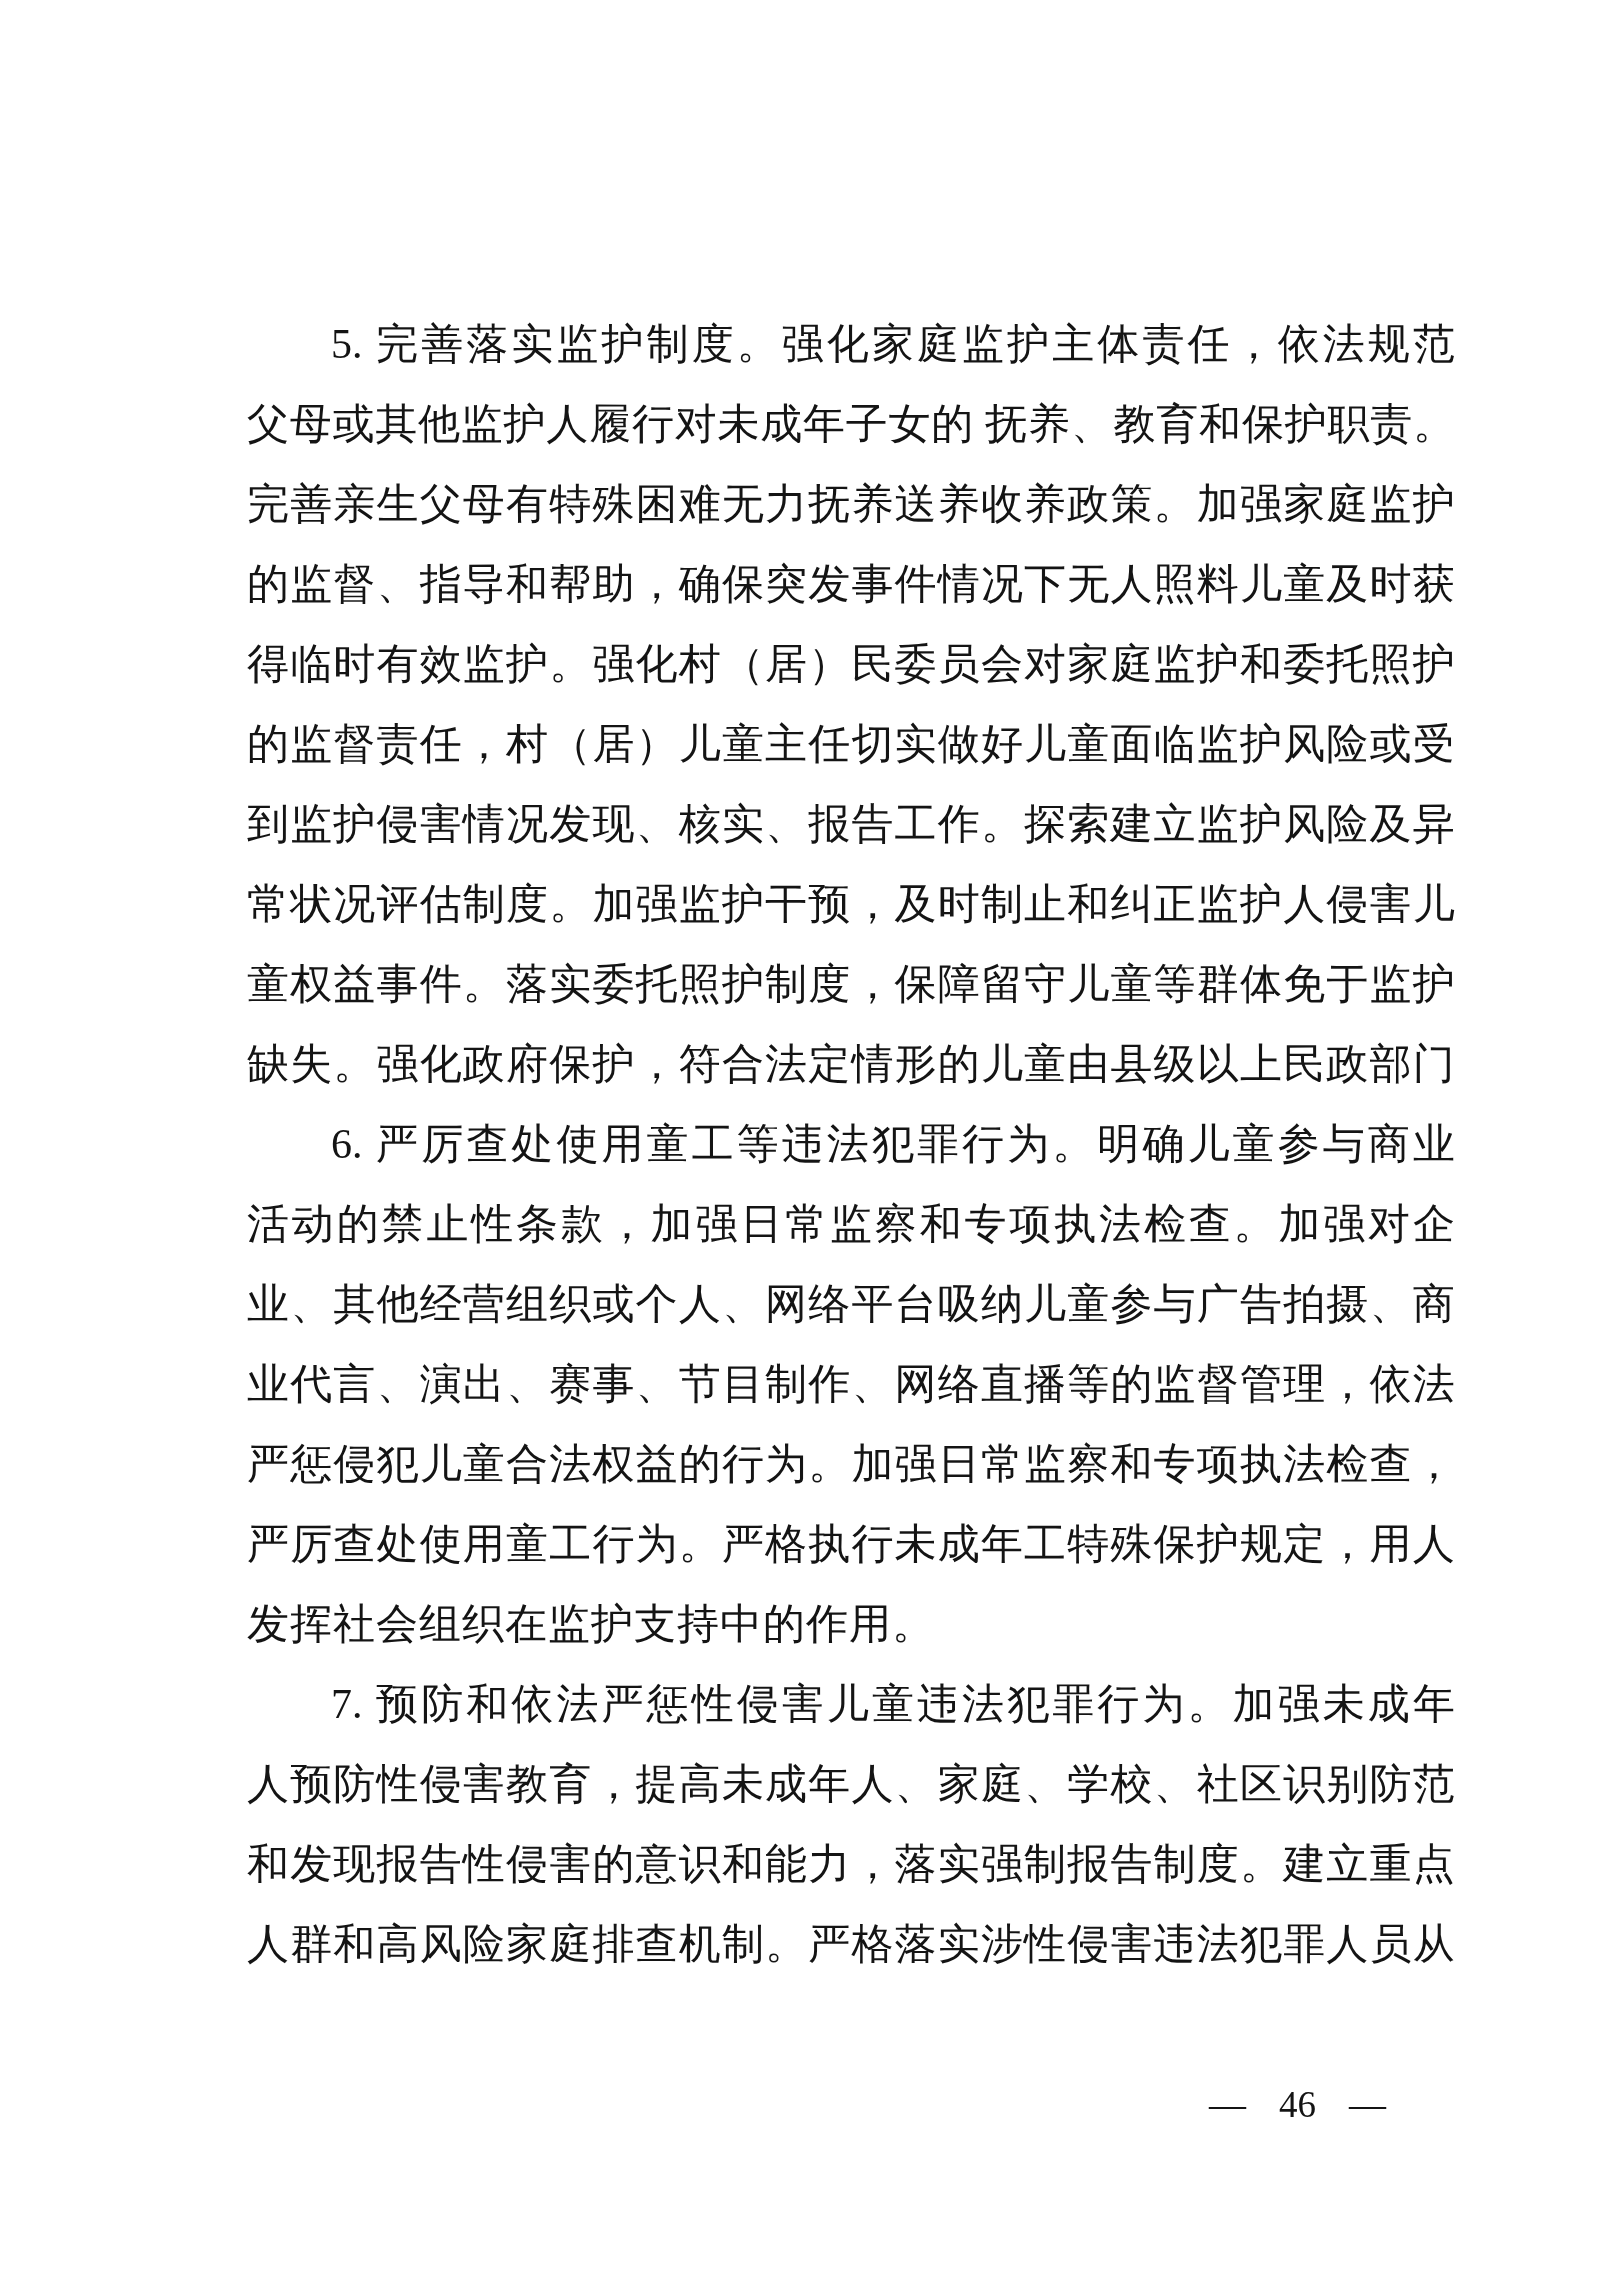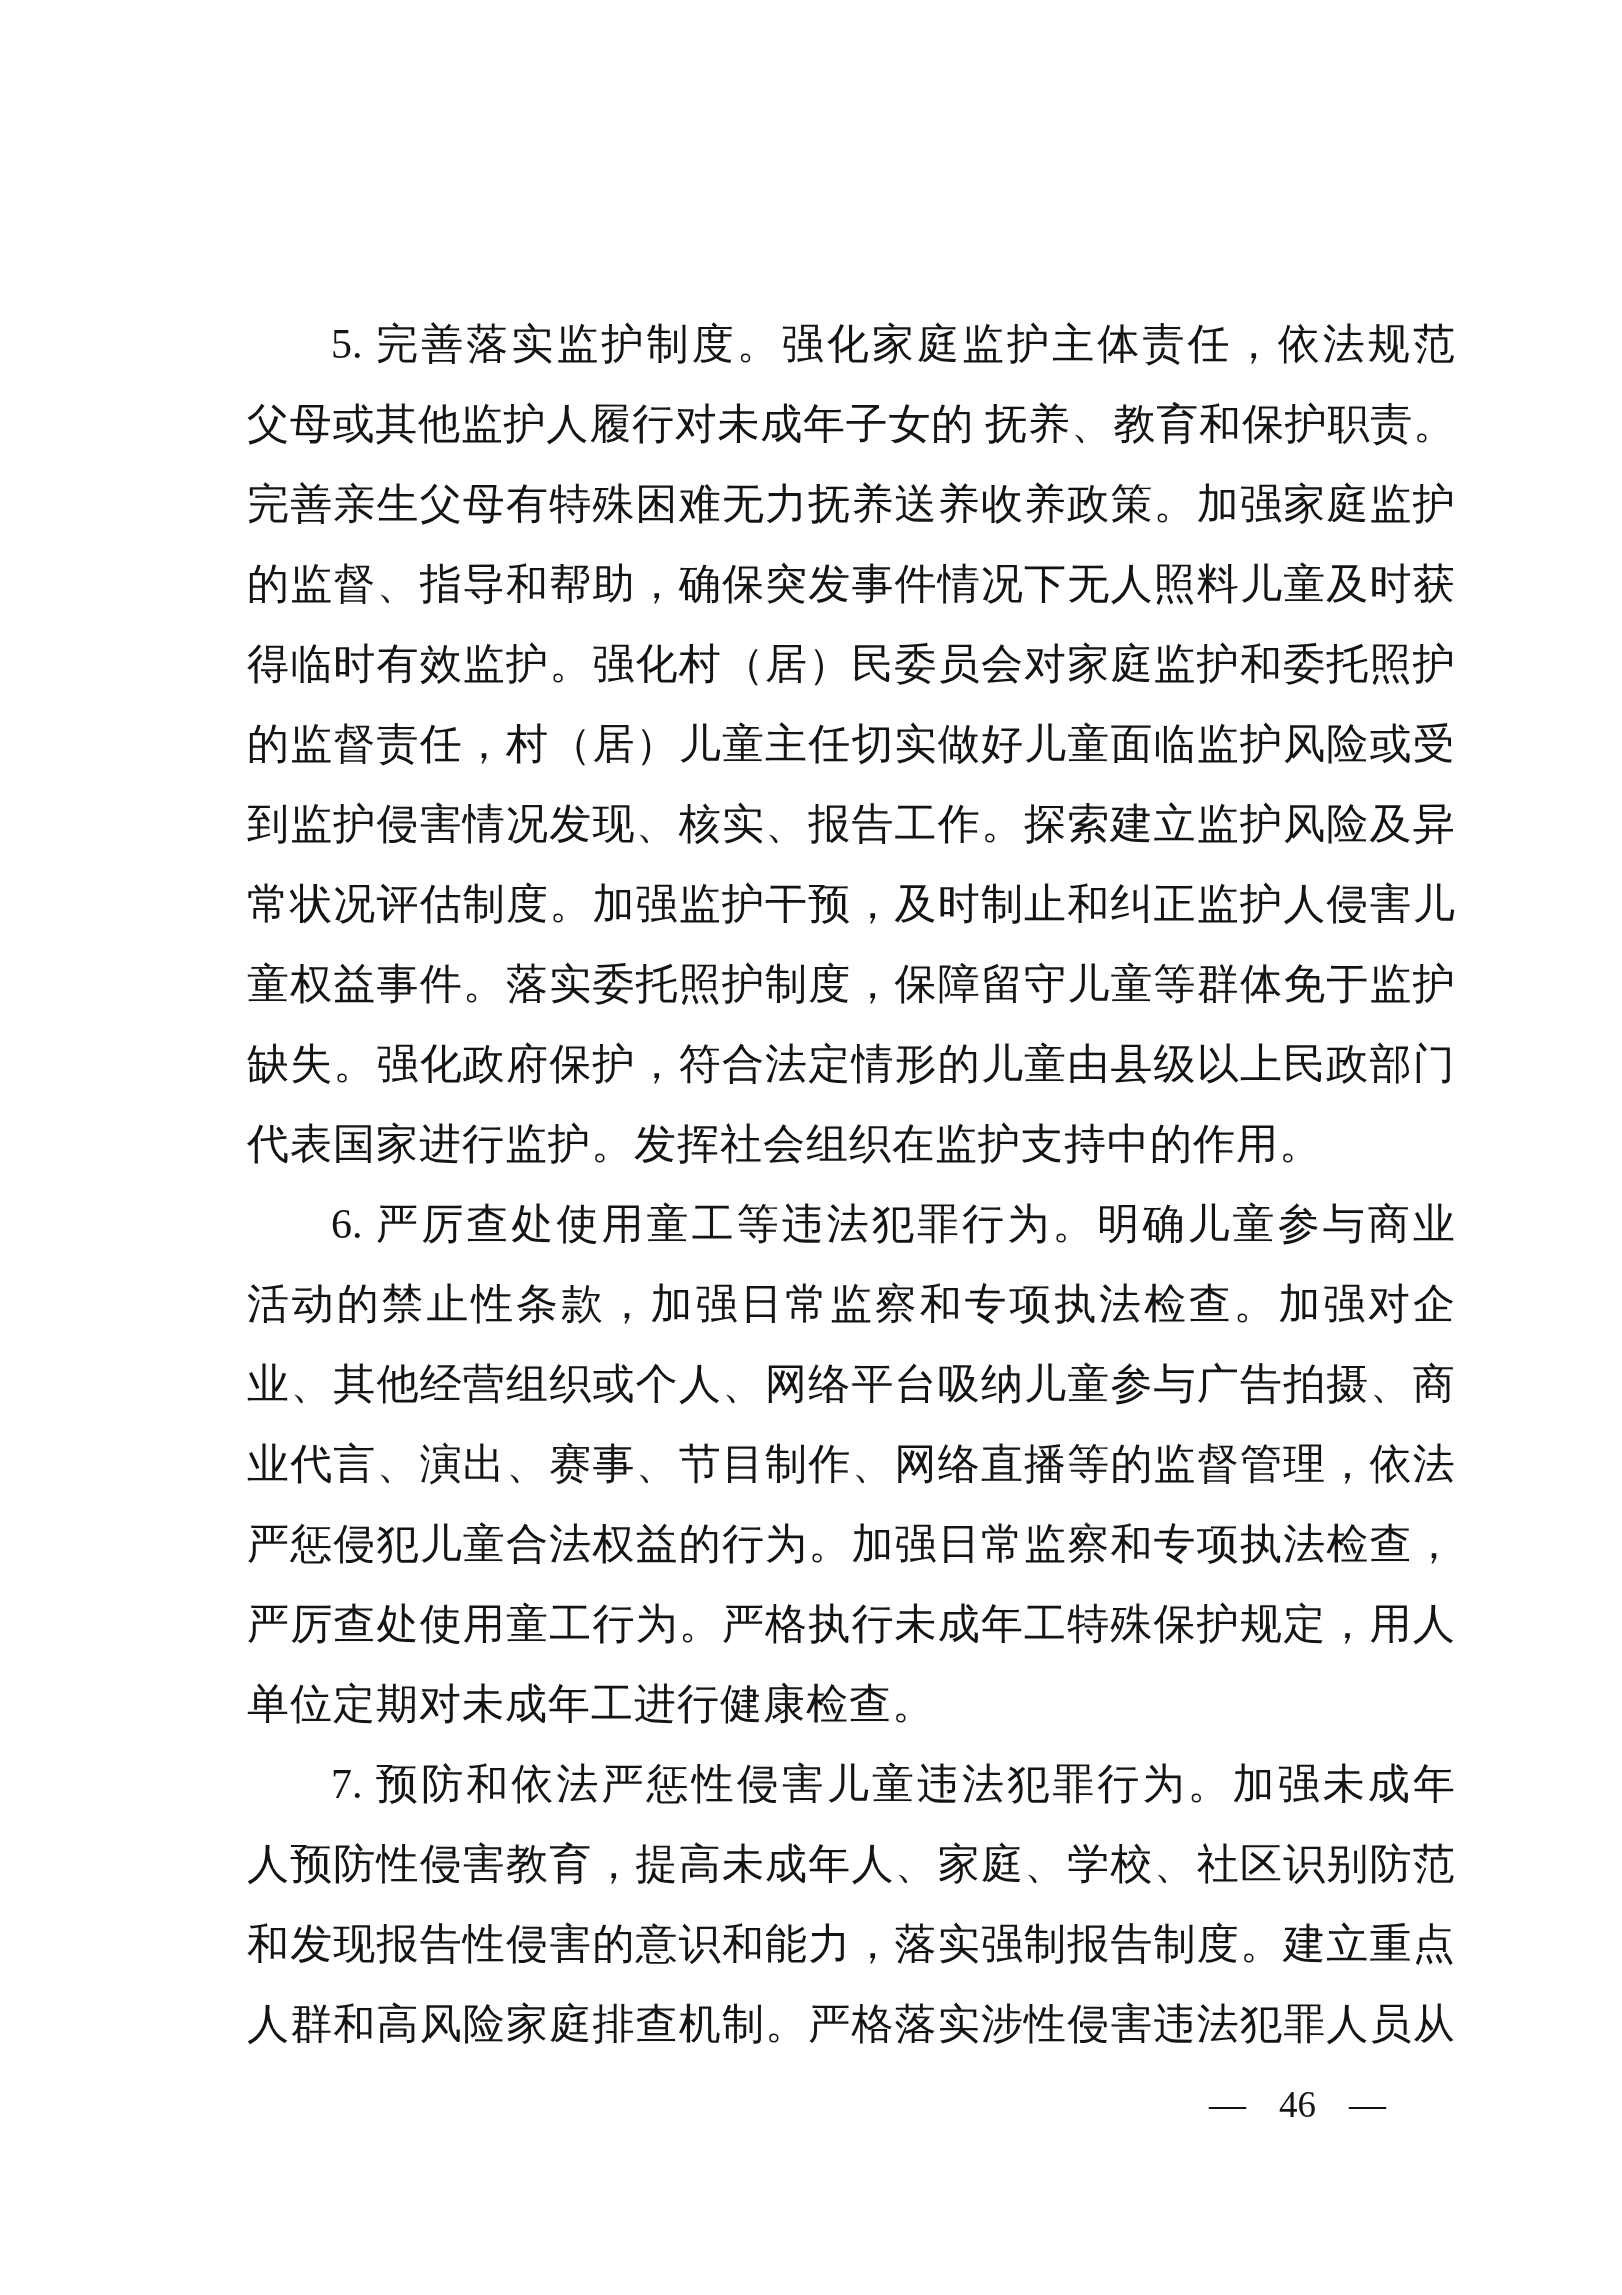--- a/index.html
+++ b/index.html
@@ -58,30 +58,29 @@
         <div class="line indent justify"><span class="ch">5.&nbsp;</span><span class="ch">完</span><span class="ch">善</span><span class="ch">落</span><span class="ch">实</span><span class="ch">监</span><span class="ch">护</span><span class="ch">制</span><span class="ch">度</span><span class="ch">。</span><span class="ch">强</span><span class="ch">化</span><span class="ch">家</span><span class="ch">庭</span><span class="ch">监</span><span class="ch">护</span><span class="ch">主</span><span class="ch">体</span><span class="ch">责</span><span class="ch">任</span><span class="ch">，</span><span class="ch">依</span><span class="ch">法</span><span class="ch">规</span><span class="ch">范</span></div>
         <div class="line justify"><span class="ch">父</span><span class="ch">母</span><span class="ch">或</span><span class="ch">其</span><span class="ch">他</span><span class="ch">监</span><span class="ch">护</span><span class="ch">人</span><span class="ch">履</span><span class="ch">行</span><span class="ch">对</span><span class="ch">未</span><span class="ch">成</span><span class="ch">年</span><span class="ch">子</span><span class="ch">女</span><span class="ch">的</span><span class="ch">&nbsp;</span><span class="ch">抚</span><span class="ch">养</span><span class="ch">、</span><span class="ch">教</span><span class="ch">育</span><span class="ch">和</span><span class="ch">保</span><span class="ch">护</span><span class="ch">职</span><span class="ch">责</span><span class="ch">。</span></div>
         <div class="line justify"><span class="ch">完</span><span class="ch">善</span><span class="ch">亲</span><span class="ch">生</span><span class="ch">父</span><span class="ch">母</span><span class="ch">有</span><span class="ch">特</span><span class="ch">殊</span><span class="ch">困</span><span class="ch">难</span><span class="ch">无</span><span class="ch">力</span><span class="ch">抚</span><span class="ch">养</span><span class="ch">送</span><span class="ch">养</span><span class="ch">收</span><span class="ch">养</span><span class="ch">政</span><span class="ch">策</span><span class="ch">。</span><span class="ch">加</span><span class="ch">强</span><span class="ch">家</span><span class="ch">庭</span><span class="ch">监</span><span class="ch">护</span></div>
         <div class="line justify"><span class="ch">的</span><span class="ch">监</span><span class="ch">督</span><span class="ch">、</span><span class="ch">指</span><span class="ch">导</span><span class="ch">和</span><span class="ch">帮</span><span class="ch">助</span><span class="ch">，</span><span class="ch">确</span><span class="ch">保</span><span class="ch">突</span><span class="ch">发</span><span class="ch">事</span><span class="ch">件</span><span class="ch">情</span><span class="ch">况</span><span class="ch">下</span><span class="ch">无</span><span class="ch">人</span><span class="ch">照</span><span class="ch">料</span><span class="ch">儿</span><span class="ch">童</span><span class="ch">及</span><span class="ch">时</span><span class="ch">获</span></div>
         <div class="line justify"><span class="ch">得</span><span class="ch">临</span><span class="ch">时</span><span class="ch">有</span><span class="ch">效</span><span class="ch">监</span><span class="ch">护</span><span class="ch">。</span><span class="ch">强</span><span class="ch">化</span><span class="ch">村</span><span class="ch">（</span><span class="ch">居</span><span class="ch">）</span><span class="ch">民</span><span class="ch">委</span><span class="ch">员</span><span class="ch">会</span><span class="ch">对</span><span class="ch">家</span><span class="ch">庭</span><span class="ch">监</span><span class="ch">护</span><span class="ch">和</span><span class="ch">委</span><span class="ch">托</span><span class="ch">照</span><span class="ch">护</span></div>
         <div class="line justify"><span class="ch">的</span><span class="ch">监</span><span class="ch">督</span><span class="ch">责</span><span class="ch">任</span><span class="ch">，</span><span class="ch">村</span><span class="ch">（</span><span class="ch">居</span><span class="ch">）</span><span class="ch">儿</span><span class="ch">童</span><span class="ch">主</span><span class="ch">任</span><span class="ch">切</span><span class="ch">实</span><span class="ch">做</span><span class="ch">好</span><span class="ch">儿</span><span class="ch">童</span><span class="ch">面</span><span class="ch">临</span><span class="ch">监</span><span class="ch">护</span><span class="ch">风</span><span class="ch">险</span><span class="ch">或</span><span class="ch">受</span></div>
         <div class="line justify"><span class="ch">到</span><span class="ch">监</span><span class="ch">护</span><span class="ch">侵</span><span class="ch">害</span><span class="ch">情</span><span class="ch">况</span><span class="ch">发</span><span class="ch">现</span><span class="ch">、</span><span class="ch">核</span><span class="ch">实</span><span class="ch">、</span><span class="ch">报</span><span class="ch">告</span><span class="ch">工</span><span class="ch">作</span><span class="ch">。</span><span class="ch">探</span><span class="ch">索</span><span class="ch">建</span><span class="ch">立</span><span class="ch">监</span><span class="ch">护</span><span class="ch">风</span><span class="ch">险</span><span class="ch">及</span><span class="ch">异</span></div>
         <div class="line justify"><span class="ch">常</span><span class="ch">状</span><span class="ch">况</span><span class="ch">评</span><span class="ch">估</span><span class="ch">制</span><span class="ch">度</span><span class="ch">。</span><span class="ch">加</span><span class="ch">强</span><span class="ch">监</span><span class="ch">护</span><span class="ch">干</span><span class="ch">预</span><span class="ch">，</span><span class="ch">及</span><span class="ch">时</span><span class="ch">制</span><span class="ch">止</span><span class="ch">和</span><span class="ch">纠</span><span class="ch">正</span><span class="ch">监</span><span class="ch">护</span><span class="ch">人</span><span class="ch">侵</span><span class="ch">害</span><span class="ch">儿</span></div>
         <div class="line justify"><span class="ch">童</span><span class="ch">权</span><span class="ch">益</span><span class="ch">事</span><span class="ch">件</span><span class="ch">。</span><span class="ch">落</span><span class="ch">实</span><span class="ch">委</span><span class="ch">托</span><span class="ch">照</span><span class="ch">护</span><span class="ch">制</span><span class="ch">度</span><span class="ch">，</span><span class="ch">保</span><span class="ch">障</span><span class="ch">留</span><span class="ch">守</span><span class="ch">儿</span><span class="ch">童</span><span class="ch">等</span><span class="ch">群</span><span class="ch">体</span><span class="ch">免</span><span class="ch">于</span><span class="ch">监</span><span class="ch">护</span></div>
         <div class="line justify"><span class="ch">缺</span><span class="ch">失</span><span class="ch">。</span><span class="ch">强</span><span class="ch">化</span><span class="ch">政</span><span class="ch">府</span><span class="ch">保</span><span class="ch">护</span><span class="ch">，</span><span class="ch">符</span><span class="ch">合</span><span class="ch">法</span><span class="ch">定</span><span class="ch">情</span><span class="ch">形</span><span class="ch">的</span><span class="ch">儿</span><span class="ch">童</span><span class="ch">由</span><span class="ch">县</span><span class="ch">级</span><span class="ch">以</span><span class="ch">上</span><span class="ch">民</span><span class="ch">政</span><span class="ch">部</span><span class="ch">门</span></div>
-        <div class="line">代表国家进行监护。发挥社会组织在监护支持中的作用。</div>
       </div>
       <div class="para">
         <div class="line indent justify"><span class="ch">6.&nbsp;</span><span class="ch">严</span><span class="ch">厉</span><span class="ch">查</span><span class="ch">处</span><span class="ch">使</span><span class="ch">用</span><span class="ch">童</span><span class="ch">工</span><span class="ch">等</span><span class="ch">违</span><span class="ch">法</span><span class="ch">犯</span><span class="ch">罪</span><span class="ch">行</span><span class="ch">为</span><span class="ch">。</span><span class="ch">明</span><span class="ch">确</span><span class="ch">儿</span><span class="ch">童</span><span class="ch">参</span><span class="ch">与</span><span class="ch">商</span><span class="ch">业</span></div>
         <div class="line justify"><span class="ch">活</span><span class="ch">动</span><span class="ch">的</span><span class="ch">禁</span><span class="ch">止</span><span class="ch">性</span><span class="ch">条</span><span class="ch">款</span><span class="ch">，</span><span class="ch">加</span><span class="ch">强</span><span class="ch">日</span><span class="ch">常</span><span class="ch">监</span><span class="ch">察</span><span class="ch">和</span><span class="ch">专</span><span class="ch">项</span><span class="ch">执</span><span class="ch">法</span><span class="ch">检</span><span class="ch">查</span><span class="ch">。</span><span class="ch">加</span><span class="ch">强</span><span class="ch">对</span><span class="ch">企</span></div>
         <div class="line justify"><span class="ch">业</span><span class="ch">、</span><span class="ch">其</span><span class="ch">他</span><span class="ch">经</span><span class="ch">营</span><span class="ch">组</span><span class="ch">织</span><span class="ch">或</span><span class="ch">个</span><span class="ch">人</span><span class="ch">、</span><span class="ch">网</span><span class="ch">络</span><span class="ch">平</span><span class="ch">台</span><span class="ch">吸</span><span class="ch">纳</span><span class="ch">儿</span><span class="ch">童</span><span class="ch">参</span><span class="ch">与</span><span class="ch">广</span><span class="ch">告</span><span class="ch">拍</span><span class="ch">摄</span><span class="ch">、</span><span class="ch">商</span></div>
         <div class="line justify"><span class="ch">业</span><span class="ch">代</span><span class="ch">言</span><span class="ch">、</span><span class="ch">演</span><span class="ch">出</span><span class="ch">、</span><span class="ch">赛</span><span class="ch">事</span><span class="ch">、</span><span class="ch">节</span><span class="ch">目</span><span class="ch">制</span><span class="ch">作</span><span class="ch">、</span><span class="ch">网</span><span class="ch">络</span><span class="ch">直</span><span class="ch">播</span><span class="ch">等</span><span class="ch">的</span><span class="ch">监</span><span class="ch">督</span><span class="ch">管</span><span class="ch">理</span><span class="ch">，</span><span class="ch">依</span><span class="ch">法</span></div>
         <div class="line justify"><span class="ch">严</span><span class="ch">惩</span><span class="ch">侵</span><span class="ch">犯</span><span class="ch">儿</span><span class="ch">童</span><span class="ch">合</span><span class="ch">法</span><span class="ch">权</span><span class="ch">益</span><span class="ch">的</span><span class="ch">行</span><span class="ch">为</span><span class="ch">。</span><span class="ch">加</span><span class="ch">强</span><span class="ch">日</span><span class="ch">常</span><span class="ch">监</span><span class="ch">察</span><span class="ch">和</span><span class="ch">专</span><span class="ch">项</span><span class="ch">执</span><span class="ch">法</span><span class="ch">检</span><span class="ch">查</span><span class="ch">，</span></div>
         <div class="line justify"><span class="ch">严</span><span class="ch">厉</span><span class="ch">查</span><span class="ch">处</span><span class="ch">使</span><span class="ch">用</span><span class="ch">童</span><span class="ch">工</span><span class="ch">行</span><span class="ch">为</span><span class="ch">。</span><span class="ch">严</span><span class="ch">格</span><span class="ch">执</span><span class="ch">行</span><span class="ch">未</span><span class="ch">成</span><span class="ch">年</span><span class="ch">工</span><span class="ch">特</span><span class="ch">殊</span><span class="ch">保</span><span class="ch">护</span><span class="ch">规</span><span class="ch">定</span><span class="ch">，</span><span class="ch">用</span><span class="ch">人</span></div>
-        <div class="line">单位定期对未成年工进行健康检查。</div>
+        <div class="line">发挥社会组织在监护支持中的作用。</div>
       </div>
       <div class="para">
         <div class="line indent justify"><span class="ch">7.&nbsp;</span><span class="ch">预</span><span class="ch">防</span><span class="ch">和</span><span class="ch">依</span><span class="ch">法</span><span class="ch">严</span><span class="ch">惩</span><span class="ch">性</span><span class="ch">侵</span><span class="ch">害</span><span class="ch">儿</span><span class="ch">童</span><span class="ch">违</span><span class="ch">法</span><span class="ch">犯</span><span class="ch">罪</span><span class="ch">行</span><span class="ch">为</span><span class="ch">。</span><span class="ch">加</span><span class="ch">强</span><span class="ch">未</span><span class="ch">成</span><span class="ch">年</span></div>
         <div class="line justify"><span class="ch">人</span><span class="ch">预</span><span class="ch">防</span><span class="ch">性</span><span class="ch">侵</span><span class="ch">害</span><span class="ch">教</span><span class="ch">育</span><span class="ch">，</span><span class="ch">提</span><span class="ch">高</span><span class="ch">未</span><span class="ch">成</span><span class="ch">年</span><span class="ch">人</span><span class="ch">、</span><span class="ch">家</span><span class="ch">庭</span><span class="ch">、</span><span class="ch">学</span><span class="ch">校</span><span class="ch">、</span><span class="ch">社</span><span class="ch">区</span><span class="ch">识</span><span class="ch">别</span><span class="ch">防</span><span class="ch">范</span></div>
         <div class="line justify"><span class="ch">和</span><span class="ch">发</span><span class="ch">现</span><span class="ch">报</span><span class="ch">告</span><span class="ch">性</span><span class="ch">侵</span><span class="ch">害</span><span class="ch">的</span><span class="ch">意</span><span class="ch">识</span><span class="ch">和</span><span class="ch">能</span><span class="ch">力</span><span class="ch">，</span><span class="ch">落</span><span class="ch">实</span><span class="ch">强</span><span class="ch">制</span><span class="ch">报</span><span class="ch">告</span><span class="ch">制</span><span class="ch">度</span><span class="ch">。</span><span class="ch">建</span><span class="ch">立</span><span class="ch">重</span><span class="ch">点</span></div>
         <div class="line justify"><span class="ch">人</span><span class="ch">群</span><span class="ch">和</span><span class="ch">高</span><span class="ch">风</span><span class="ch">险</span><span class="ch">家</span><span class="ch">庭</span><span class="ch">排</span><span class="ch">查</span><span class="ch">机</span><span class="ch">制</span><span class="ch">。</span><span class="ch">严</span><span class="ch">格</span><span class="ch">落</span><span class="ch">实</span><span class="ch">涉</span><span class="ch">性</span><span class="ch">侵</span><span class="ch">害</span><span class="ch">违</span><span class="ch">法</span><span class="ch">犯</span><span class="ch">罪</span><span class="ch">人</span><span class="ch">员</span><span class="ch">从</span></div>
       </div>
     </div>
 
   <div class="footer">

